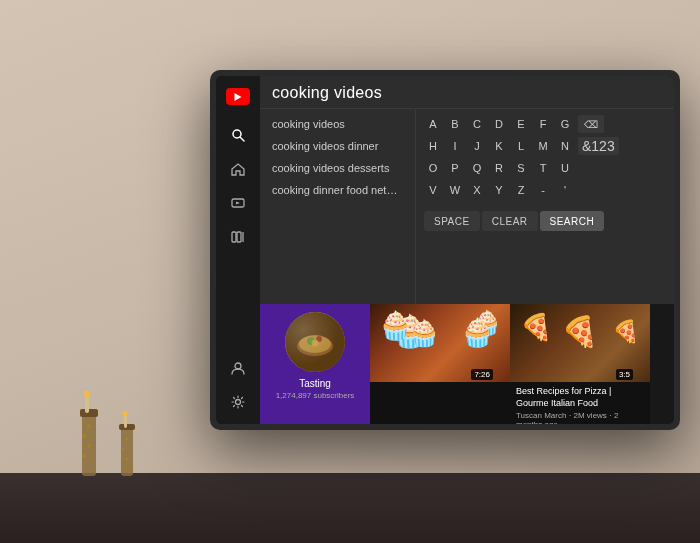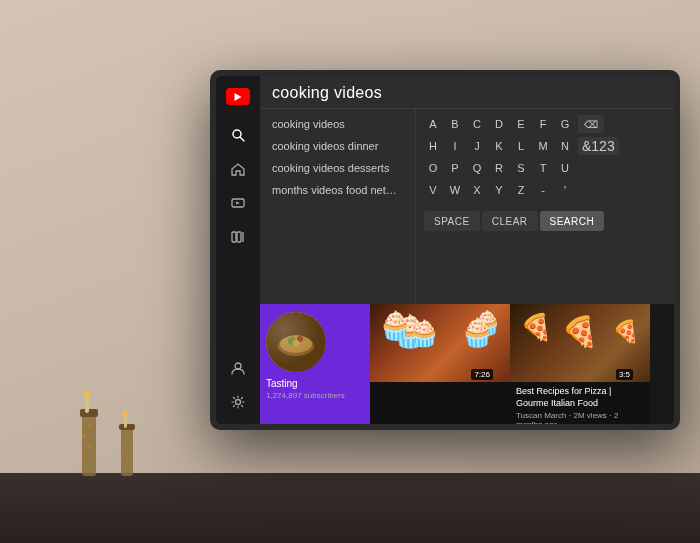--- a/index.html
+++ b/index.html
@@ -199,23 +199,23 @@
 
     .video-card {
       flex-shrink: 0;
       cursor: pointer;
     }
 
     .video-card.featured {
       width: 110px;
       display: flex;
       flex-direction: column;
-      align-items: flex-start;
+      align-items: center;
       padding: 8px 6px;
-      background: #6d28d9;
+      background: #4c1d95;
     }
 
     .channel-thumb {
       width: 60px;
       height: 60px;
       border-radius: 50%;
       overflow: hidden;
       margin-bottom: 6px;
       position: relative;
     }
@@ -463,21 +463,21 @@
           <span class="search-query">cooking videos</span>
         </div>
       </div>
 
       <div class="content-row">
 
         <div class="suggestions">
           <div class="suggestion-item">cooking videos</div>
           <div class="suggestion-item">cooking videos dinner</div>
           <div class="suggestion-item">cooking videos desserts</div>
-          <div class="suggestion-item">months videos food network</div>
+          <div class="suggestion-item">cooking dinner food network</div>
         </div>
 
         <div class="keyboard-panel">
 
           <div class="keyboard-row">
             <span class="key">A</span>
             <span class="key">B</span>
             <span class="key">C</span>
             <span class="key">D</span>
             <span class="key">E</span>

